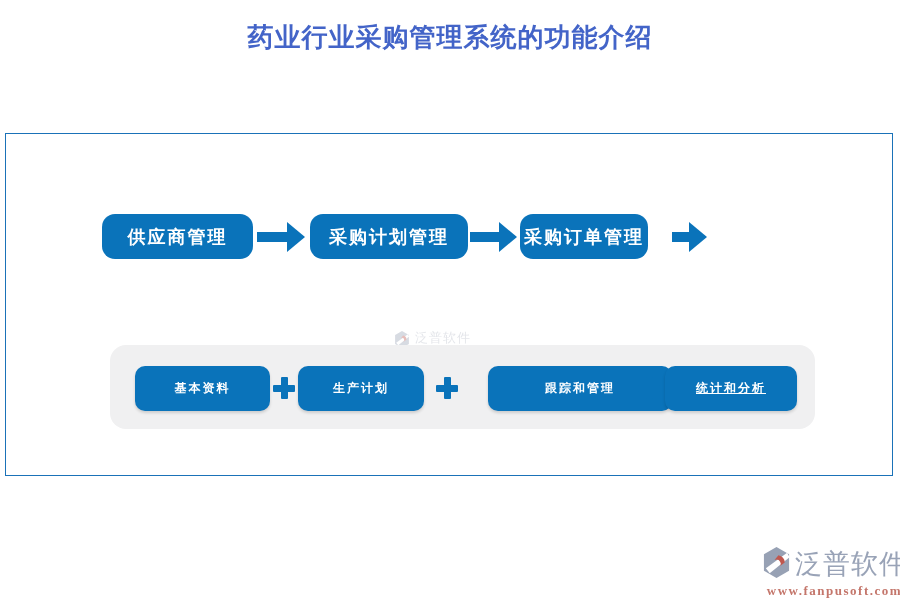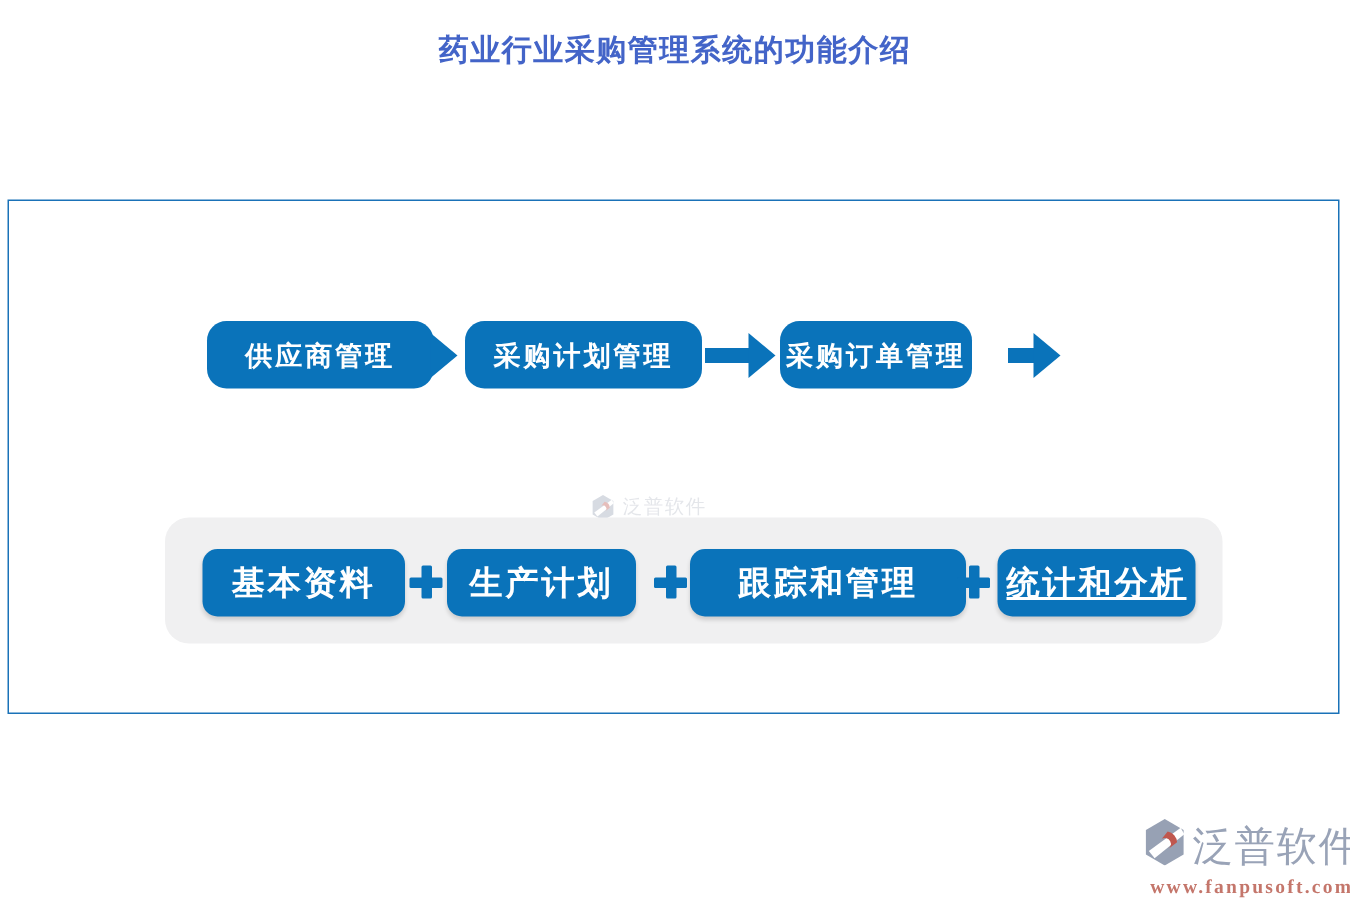--- a/index.html
+++ b/index.html
@@ -2,31 +2,31 @@
 <html><head>
 <meta charset="utf-8">
 <style>
   * { margin:0; padding:0; box-sizing:border-box; }
   html,body { width:900px; height:600px; background:#ffffff; overflow:hidden;
               font-family:"Liberation Serif","DejaVu Serif",serif; }
   .stage { position:relative; width:900px; height:600px; }
 
   
   .page-title { position:absolute; top:20px; left:0; width:100%; text-align:center;
-    font-size:20px; font-weight:bold; color:#4364c8; letter-spacing:1px; }
+    font-size:26px; font-weight:bold; color:#4364c8; letter-spacing:1px; }
 
   
   .frame { position:absolute; left:5px; top:133px; width:888px; height:343px;
     border:1px solid #1a72b8; background:#ffffff; }
 
   
   .flow-btn { position:absolute; top:80px; height:45px; background:#0a73ba;
     border-radius:13px; color:#ffffff; font-weight:bold; font-size:18px;
     letter-spacing:2px; display:flex; align-items:center; justify-content:center; }
-  .fb1 { left:96px;  width:151px;margin-left:36px; }
+  .fb1 { left:96px;  width:151px; }
   .fb2 { left:304px; width:158px; }
   .fb3 { left:514px; width:128px; }
   .fb4 { left:704px; width:133px; }
 
   .arrow { position:absolute; top:88px; height:30px; }
   .ar1 { left:251px; width:48px; }
   .ar2 { left:464px; width:47px; }
   .ar3 { left:666px; width:35px; }
   .arrow::before { content:""; position:absolute; left:0; right:16px; top:10px;
     height:10px; background:#0a73ba; }
@@ -39,26 +39,26 @@
     align-items:center; gap:3px; opacity:0.38; }
   .watermark .wm-col { display:flex; flex-direction:column; align-items:center; }
   .wm-name { font-size:13px; color:#b9bec9; letter-spacing:1px; white-space:nowrap; }
   .wm-sub  { font-size:5px; color:#d8aca7; letter-spacing:1px; white-space:nowrap;
     font-family:"Liberation Sans","DejaVu Sans",sans-serif; }
 
   
   .band { position:absolute; left:104px; top:211px; width:705px; height:84px;
     background:#f0f0f1; border-radius:16px; }
   .mod-btn { position:absolute; top:21px; height:45px; background:#0a73ba;
-    border-radius:10px; color:#ffffff; font-weight:bold; font-size:22px;
+    border-radius:10px; color:#ffffff; font-weight:bold; font-size:12px;
     letter-spacing:2px; display:flex; align-items:center; justify-content:center;
     box-shadow:0 2px 3px rgba(0,0,0,0.15); }
   .mb1 { left:25px;  width:135px; }
   .mb2 { left:188px; width:126px; }
-  .mb3 { left:350px; width:184px; }
+  .mb3 { left:378px; width:184px; }
   .mb4 { left:555px; width:132px;text-decoration:underline; }
 
   .plus { position:absolute; top:32px; width:22px; height:22px; }
   .pl1 { left:163px; } .pl2 { left:326px; } .pl3 { left:528px; }
   .plus::before { content:""; position:absolute; left:0; top:8px; width:22px;
     height:7px; background:#0a73ba; border-radius:1px; }
   .plus::after  { content:""; position:absolute; left:8px; top:0; width:7px;
     height:22px; background:#0a73ba; border-radius:1px; }
 
   

